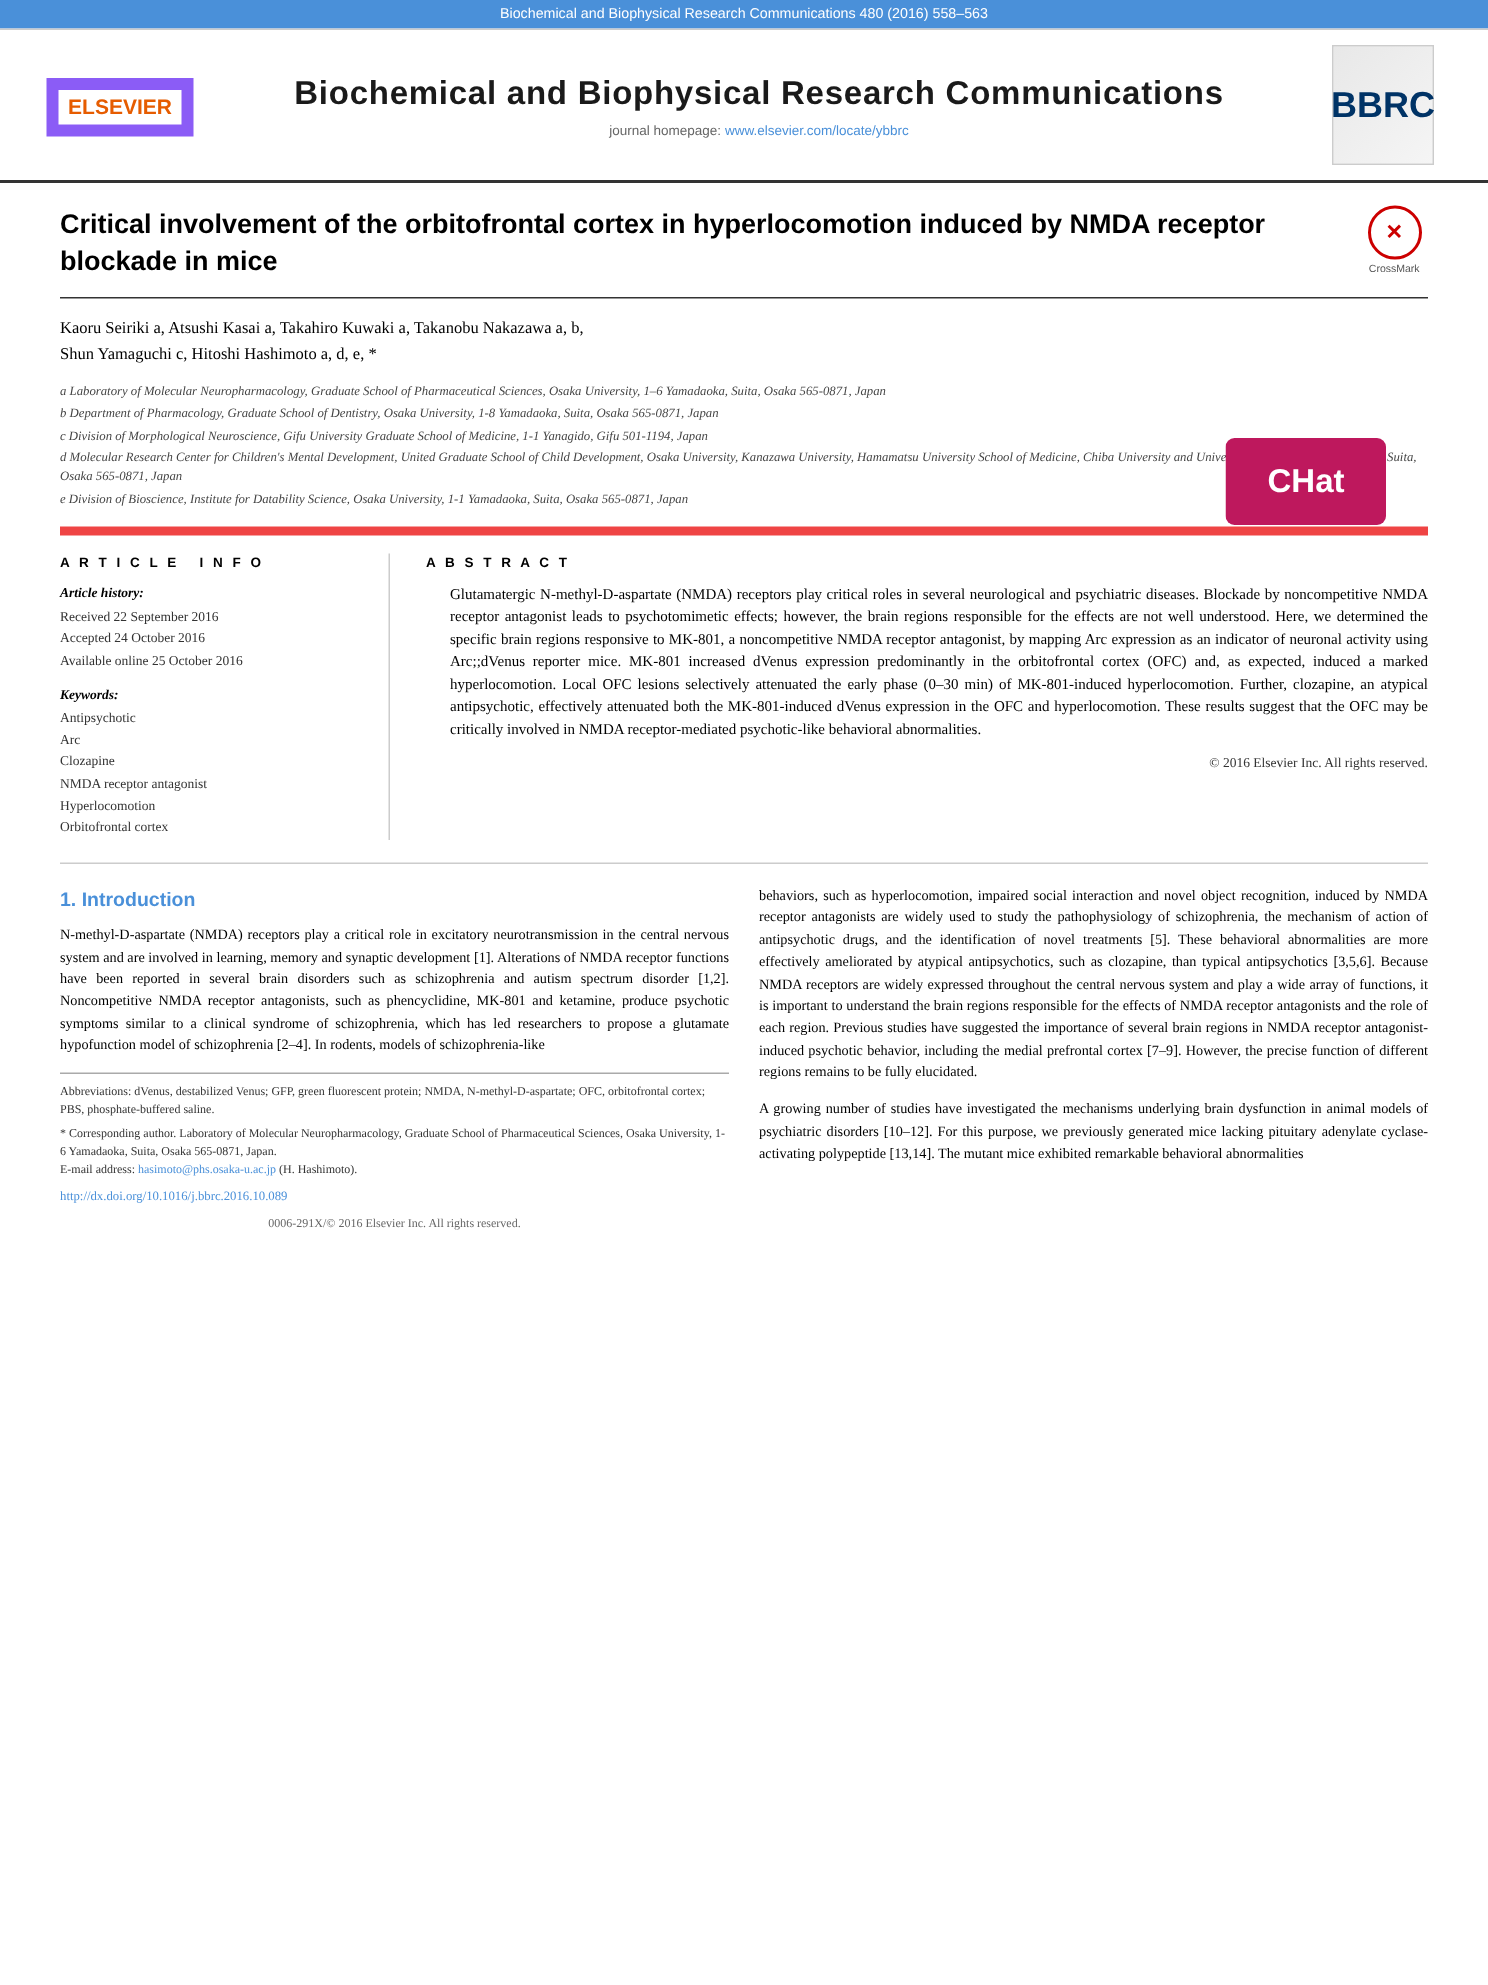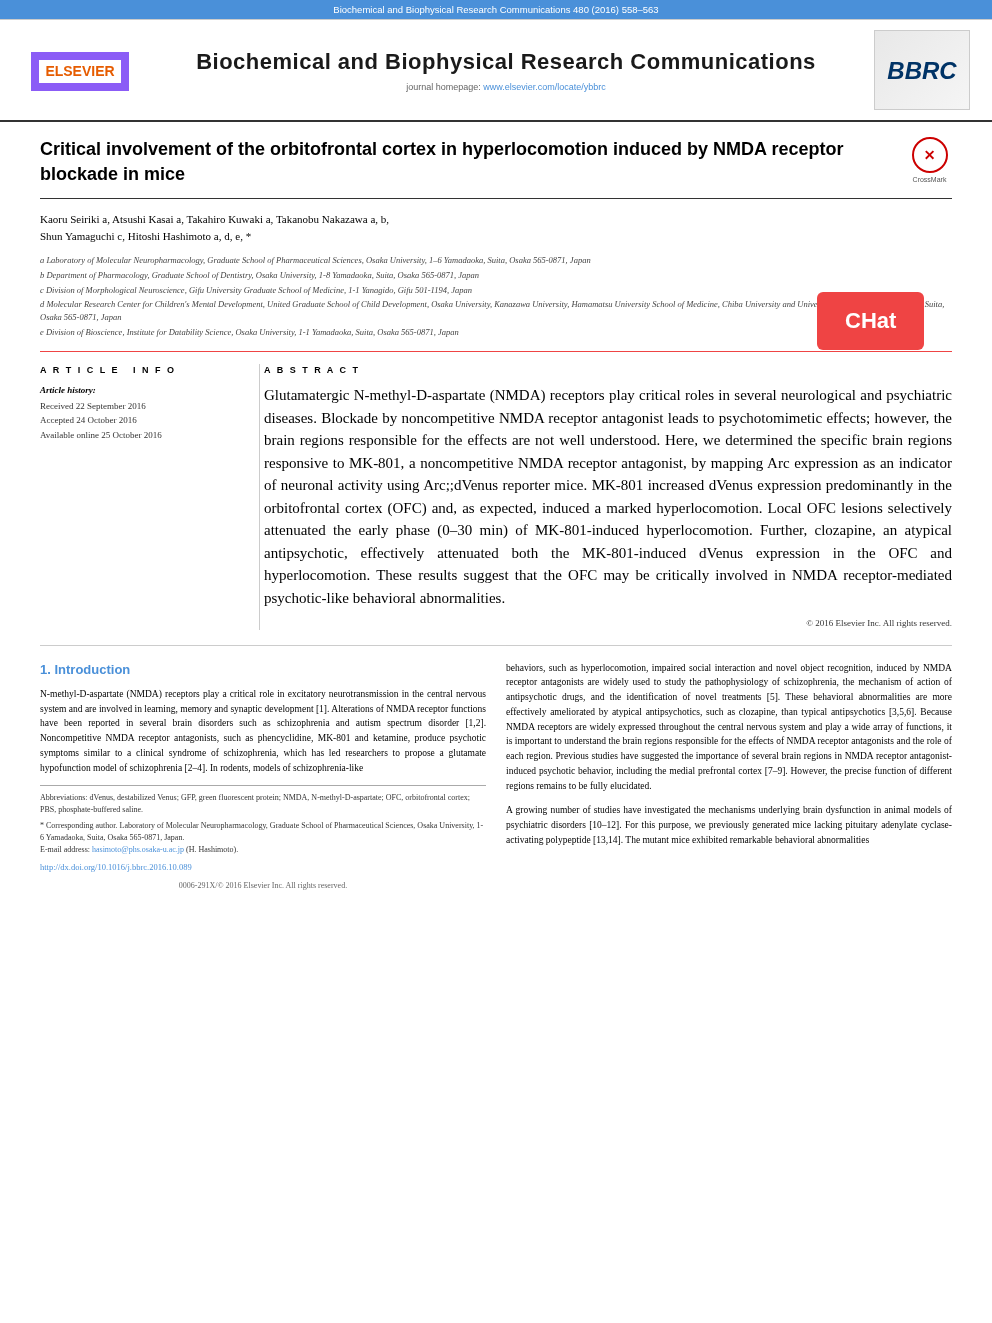--- a/index.html
+++ b/index.html
@@ -69,31 +69,30 @@
       font-family: Arial, sans-serif;
       margin-top: 4px;
     }
     .journal-header-right {
       width: 100px;
       display: flex;
       align-items: center;
       justify-content: center;
     }
     .journal-logo-box {
-      width: 96px;
+      width: 68px;
       height: 80px;
       border: 1px solid #ccc;
       background: linear-gradient(135deg, #e8e8e8 0%, #f5f5f5 100%);
       display: flex;
       align-items: center;
       justify-content: center;
       font-size: 10px;
       color: #666;
       font-family: Arial, sans-serif;
-      font-style: italic;
     }
     .bbrc-logo {
       font-size: 24px;
       font-weight: bold;
       color: #003366;
       font-family: Arial, sans-serif;
     }
 
     
     .main-content {
@@ -157,22 +156,22 @@
       color: #444;
       margin-bottom: 12px;
       line-height: 1.5;
       font-style: italic;
     }
     .affiliation-line { margin-bottom: 2px; }
 
     
     .two-column {
       display: flex;
-      gap: 4px;
-      border-top: 1px solid #ef4444;
+      gap: 24px;
+      border-top: 6px solid #ef4444;
       padding-top: 12px;
     }
     .left-col {
       width: 220px;
       flex-shrink: 0;
       border-right: 1px solid #ccc;
       padding-right: 15px;
     }
     .right-col {
       flex: 1;
@@ -203,24 +202,25 @@
 
     .keywords-section { margin-top: 10px; }
     .keyword-item {
       font-size: 9px;
       color: #333;
       margin-bottom: 2px;
     }
 
     
     .abstract-text {
-      font-size: 15px;
+      font-size: 10px;
       line-height: 1.5;
       color: #000;
       text-align: justify;
+      margin-left: 16px;
     }
 
     .copyright-line {
       font-size: 9px;
       color: #333;
       text-align: right;
       margin-top: 8px;
     }
 
     
@@ -283,21 +283,21 @@
       color: #666;
       margin-top: 6px;
       text-align: center;
     }
 
     
     .chat-button {
       position: absolute;
       top: 292px;
       left: 817px;
-      background: #ef4444;
+      background: #be185d;
       color: #fff;
       padding: 16px 28px;
       font-size: 22px;
       font-weight: bold;
       font-family: Arial, sans-serif;
       border-radius: 6px;
       cursor: pointer;
       border: none;
     }
   </style>
@@ -352,20 +352,29 @@
   </div>
 
   <div class="two-column">
     <div class="left-col">
       <div class="section-heading">A R T I C L E &nbsp; I N F O</div>
       <div class="article-info-group">
         <div class="article-info-label">Article history:</div>
         <div class="article-info-date">Received 22 September 2016</div>
         <div class="article-info-date">Accepted 24 October 2016</div>
         <div class="article-info-date">Available online 25 October 2016</div>
+      </div>
+      <div class="keywords-section">
+        <div class="article-info-label">Keywords:</div>
+        <div class="keyword-item">Antipsychotic</div>
+        <div class="keyword-item">Arc</div>
+        <div class="keyword-item">Clozapine</div>
+        <div class="keyword-item">NMDA receptor antagonist</div>
+        <div class="keyword-item">Hyperlocomotion</div>
+        <div class="keyword-item">Orbitofrontal cortex</div>
       </div>
     </div>
     <div class="right-col">
       <div class="section-heading">A B S T R A C T</div>
       <div class="abstract-text">Glutamatergic N-methyl-D-aspartate (NMDA) receptors play critical roles in several neurological and psychiatric diseases. Blockade by noncompetitive NMDA receptor antagonist leads to psychotomimetic effects; however, the brain regions responsible for the effects are not well understood. Here, we determined the specific brain regions responsive to MK-801, a noncompetitive NMDA receptor antagonist, by mapping Arc expression as an indicator of neuronal activity using Arc;;dVenus reporter mice. MK-801 increased dVenus expression predominantly in the orbitofrontal cortex (OFC) and, as expected, induced a marked hyperlocomotion. Local OFC lesions selectively attenuated the early phase (0–30 min) of MK-801-induced hyperlocomotion. Further, clozapine, an atypical antipsychotic, effectively attenuated both the MK-801-induced dVenus expression in the OFC and hyperlocomotion. These results suggest that the OFC may be critically involved in NMDA receptor-mediated psychotic-like behavioral abnormalities.</div>
       <div class="copyright-line">© 2016 Elsevier Inc. All rights reserved.</div>
     </div>
   </div>
 
   <hr class="section-divider">

